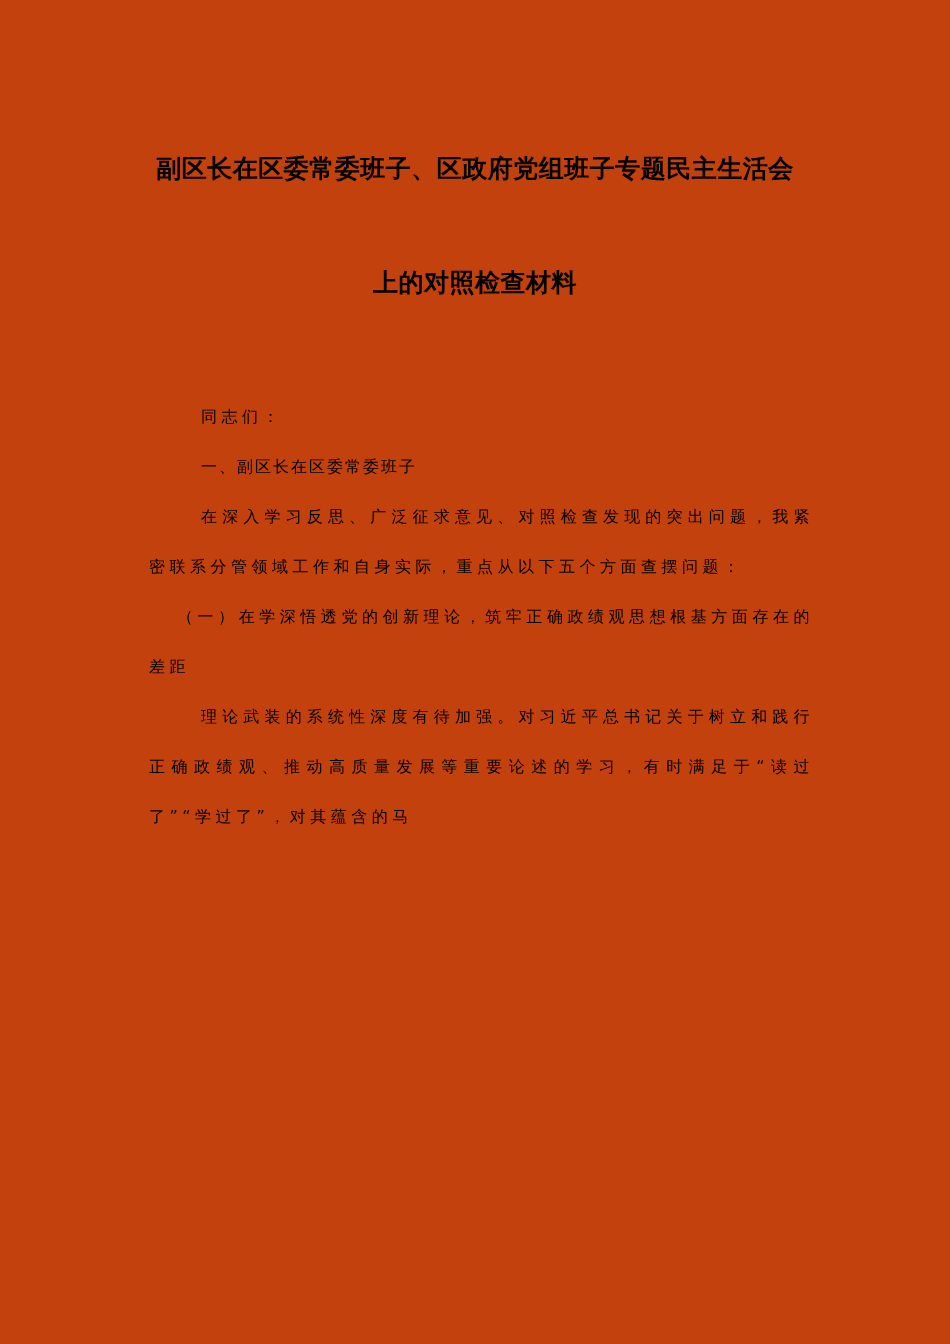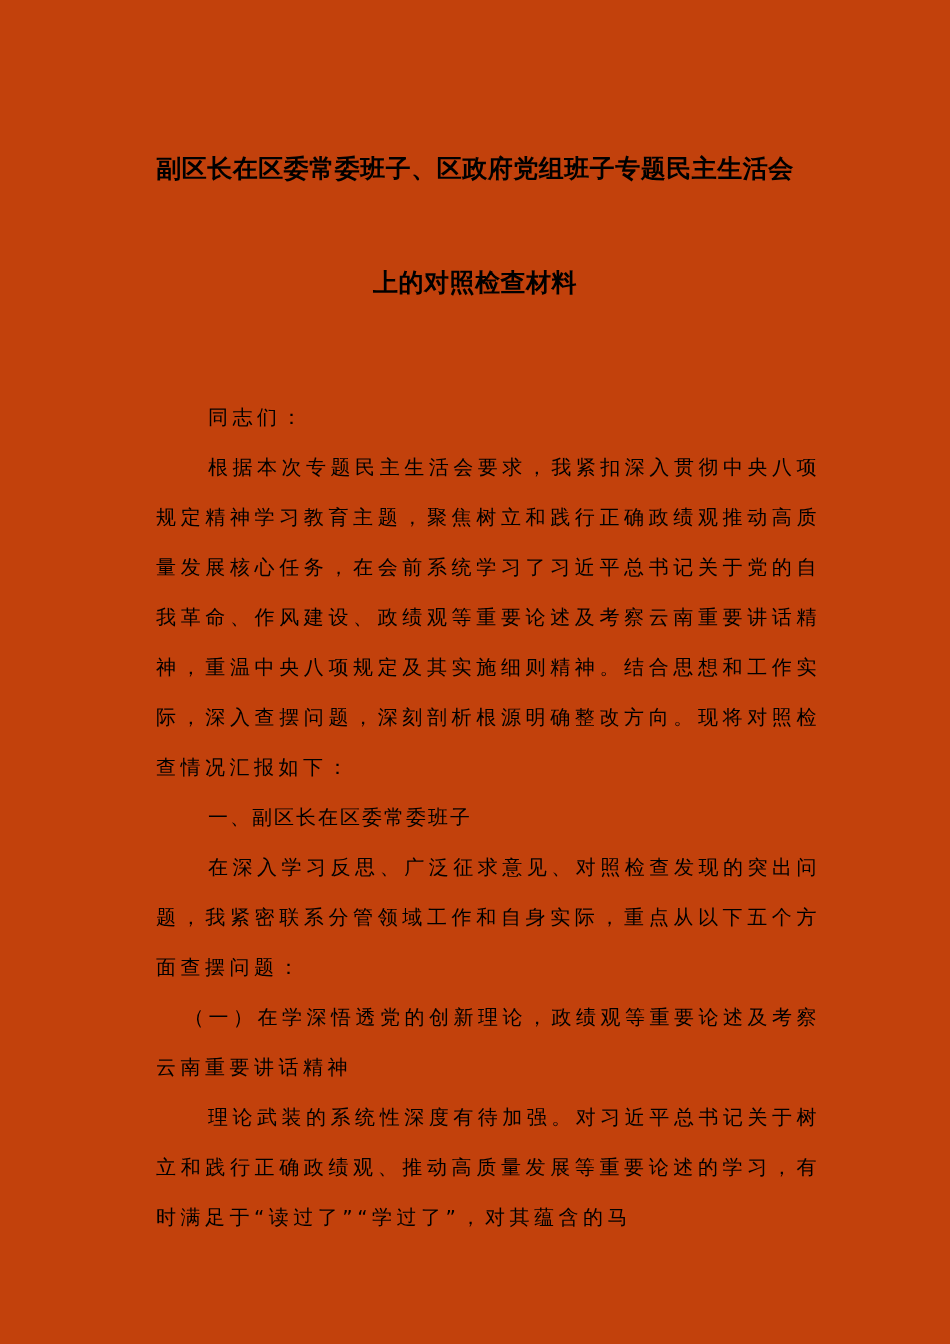--- a/index.html
+++ b/index.html
@@ -3,35 +3,34 @@
 <meta charset="utf-8">
 <style>
   html, body { margin: 0; padding: 0; background: #ffffff; }
   body { width: 950px; height: 1344px; position: relative; overflow: hidden;
          font-family: "DejaVu Sans", "Liberation Sans", sans-serif; color: #000; }
   .page { position: absolute; left: 0; top: 0; width: 950px; height: 1344px; background: #c2410c; }
   .title { position: absolute; left: 0; width: 950px; text-align: center;
            font-size: 25px; font-weight: bold; letter-spacing: 0.5px; line-height: 30px; }
   .title.t1 { top: 154px; }
   .title.t2 { top: 268px; }
-  .body { position: absolute; left: 156px; top: 392px; width: 665px;
-          font-size: 20px; line-height: 50px; letter-spacing: 4.5px; text-align: justify; }
+  .body { position: absolute; left: 149px; top: 392px; width: 665px;
+          font-size: 16px; line-height: 50px; letter-spacing: 4.5px; text-align: justify; }
   .body p { margin: 0; }
   .indent { text-indent: 52px; }
   .heading-p { text-indent: 52px; letter-spacing: 2px; }
   .sub-p { text-indent: 28px; }
 </style>
 </head>
 <body>
 
 <div class="page">
   <div class="title t1">副区长在区委常委班子、区政府党组班子专题民主生活会</div>
   <div class="title t2">上的对照检查材料</div>
 
   <div class="body">
     <p class="indent">同志们：</p>
-    <p class="indent">根据本次专题民主生活会要求，我紧扣深入贯彻中央八项规定精神学习教育主题，聚焦树立和践行正确政绩观推动高质量发展核心任务，在会前系统学习了习近平总书记关于党的自我革命、作风建设、政绩观等重要论述及考察云南重要讲话精神，重温中央八项规定及其实施细则精神。结合思想和工作实际，深入查摆问题，深刻剖析根源明确整改方向。现将对照检查情况汇报如下：</p>
     <p class="heading-p">一、副区长在区委常委班子</p>
     <p class="indent">在深入学习反思、广泛征求意见、对照检查发现的突出问题，我紧密联系分管领域工作和自身实际，重点从以下五个方面查摆问题：</p>
-    <p class="sub-p">（一）在学深悟透党的创新理论，政绩观等重要论述及考察云南重要讲话精神</p>
+    <p class="sub-p">（一）在学深悟透党的创新理论，筑牢正确政绩观思想根基方面存在的差距</p>
     <p class="indent">理论武装的系统性深度有待加强。对习近平总书记关于树立和践行正确政绩观、推动高质量发展等重要论述的学习，有时满足于“读过了”“学过了”，对其蕴含的马</p>
   </div>
 </div>
 
 </body></html>

